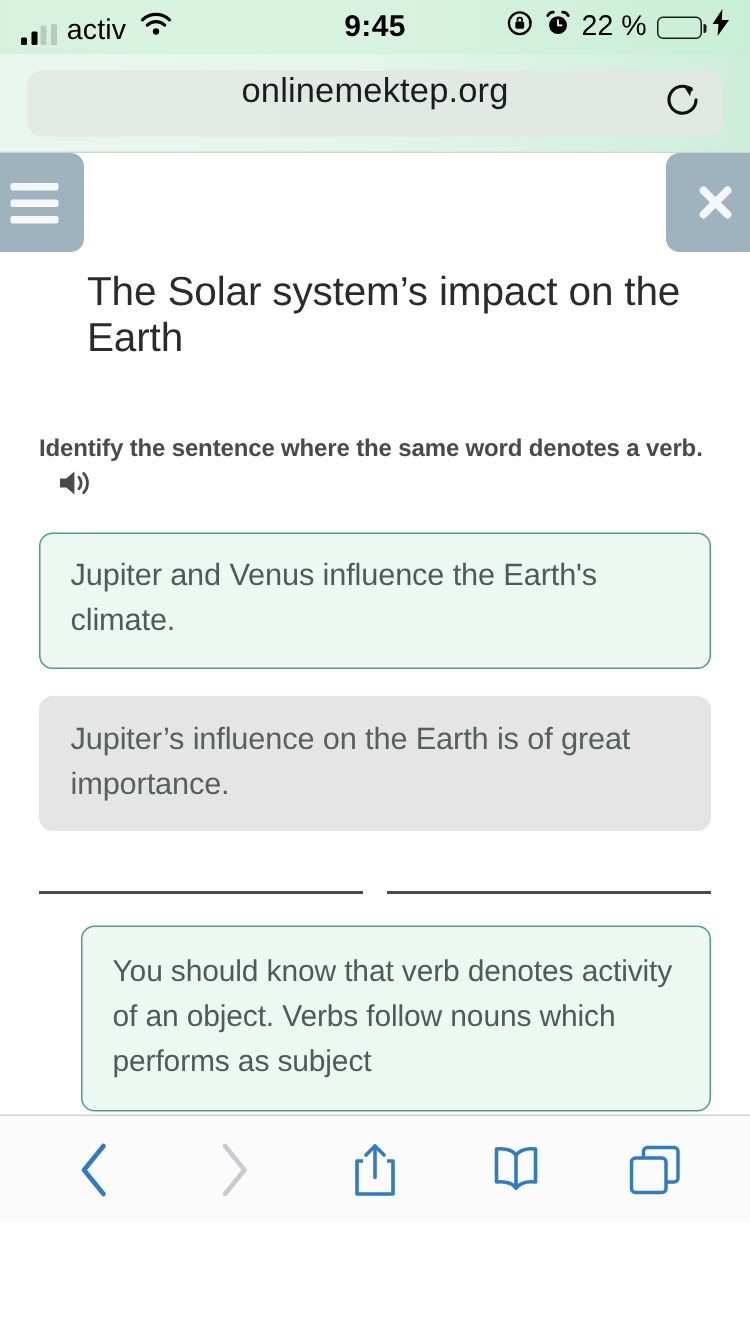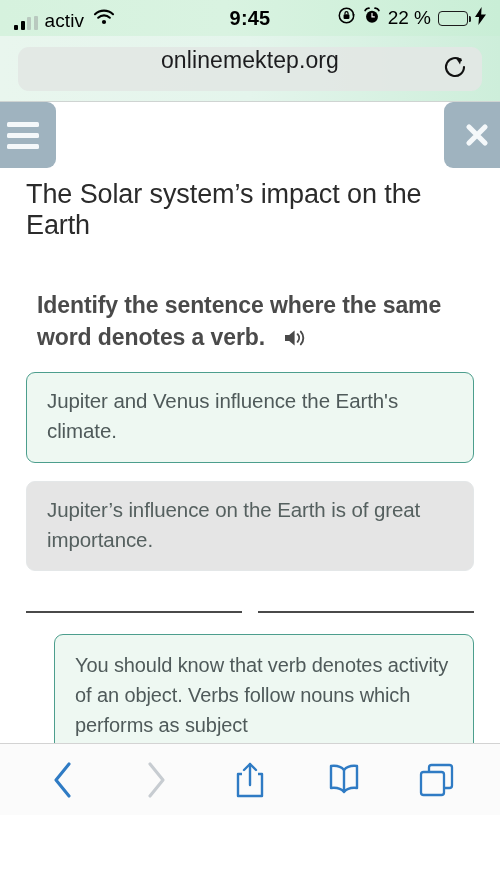--- a/index.html
+++ b/index.html
@@ -74,26 +74,26 @@
   .btn-menu  { left:-10px;  border-radius:0 9px 9px 0; }
   .btn-close { right:-10px; border-radius:9px 0 0 9px; }
   .btn-menu  { top:0; }
   .btn-close { top:0; }
   .hdr-row { position:relative; height:66px; }
   .burger { width:32px; display:flex; flex-direction:column; gap:6px; }
   .burger span { height:5px; background:#f4f8fa; border-radius:1.5px; display:block; }
 
   .page-title {
     font-size:27px; color:#2b2b2b; line-height:1.16;
-    padding:11px 26px 0 26px; letter-spacing:-.1px;
+    padding:11px 26px 0 26px; letter-spacing:-.1px;margin-left:32px;
   }
 
   .question {
-    font-size:23px; font-weight:bold; color:#4a4a4a;
-    line-height:1.42; padding:47px 26px 0 37px; letter-spacing:-.1px;
+    font-size:16px; font-weight:bold; color:#4a4a4a;
+    line-height:1.42; padding:47px 26px 0 26px; letter-spacing:-.1px;
   }
   .spk { display:inline-block; vertical-align:-4px; margin-left:12px; }
 
   .options { padding:14px 26px 0 26px; }
   .option {
     border-radius:9px; padding:13px 20px 15px 20px; margin-bottom:18px;
     font-size:20.5px; line-height:1.48; color:#4f5a5a; letter-spacing:-.1px;
   }
   .option.selected { border:1.6px solid #4c9e8d; background:#eef8f2; }
   .option.plain    { border:1.6px solid #e4e7e8; background:#e5e5e5; color:#55605f; }

